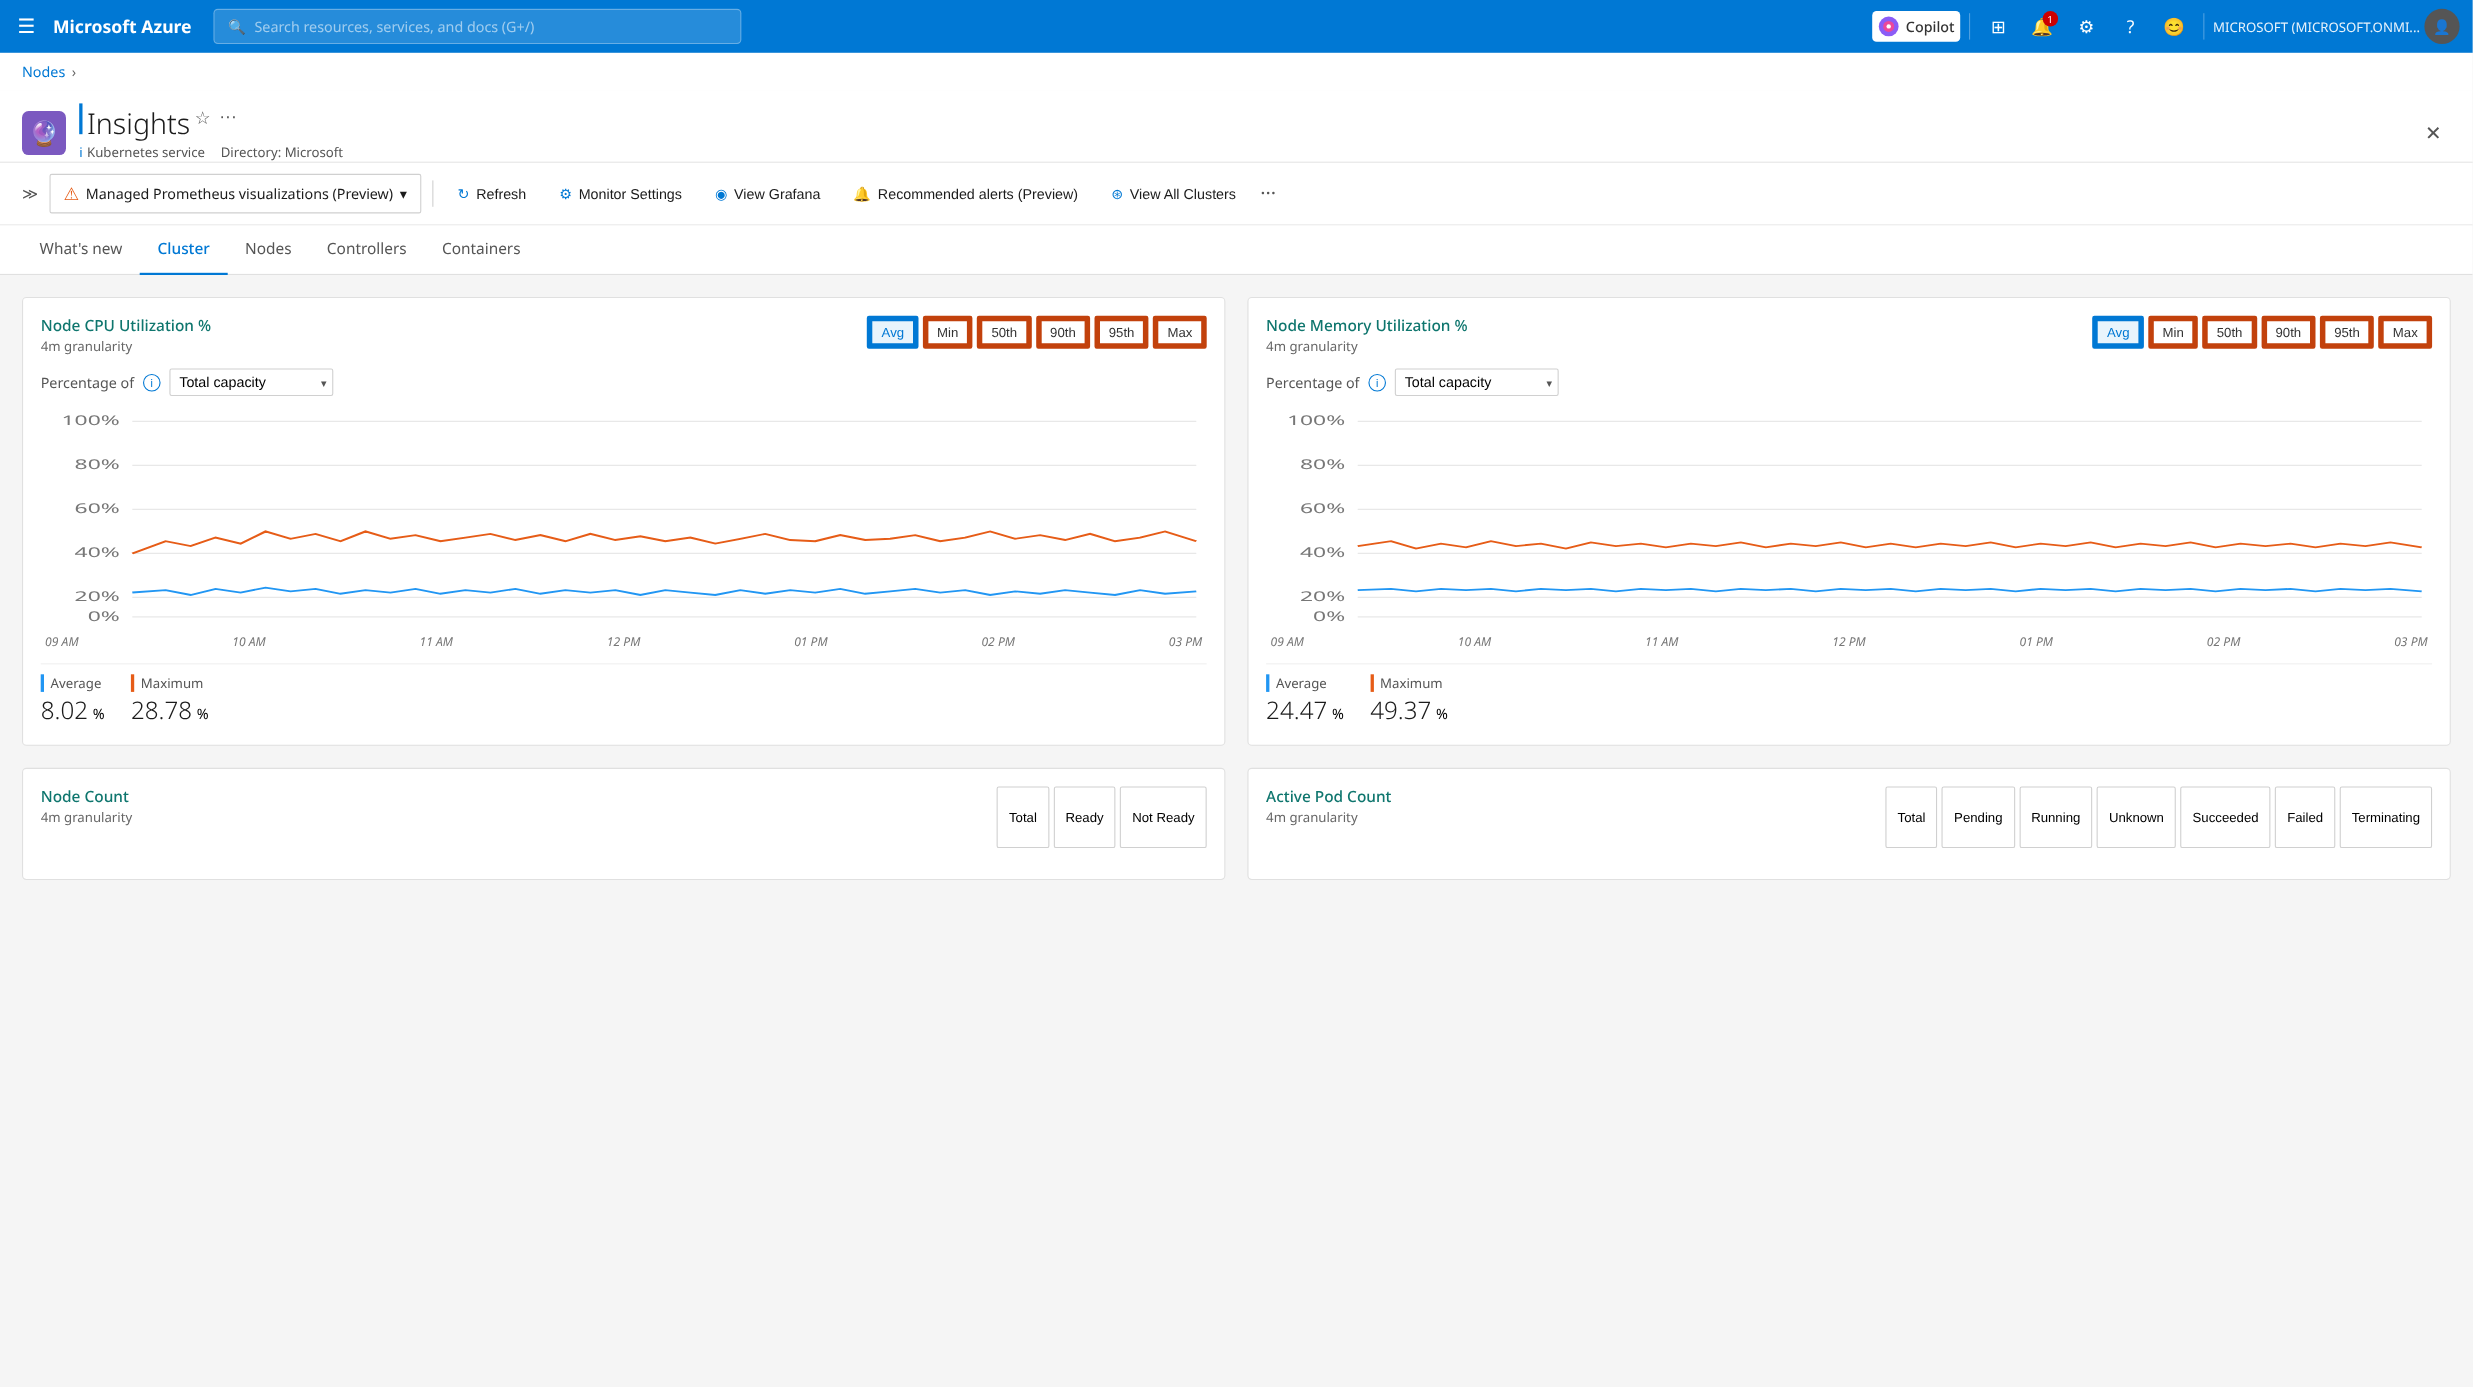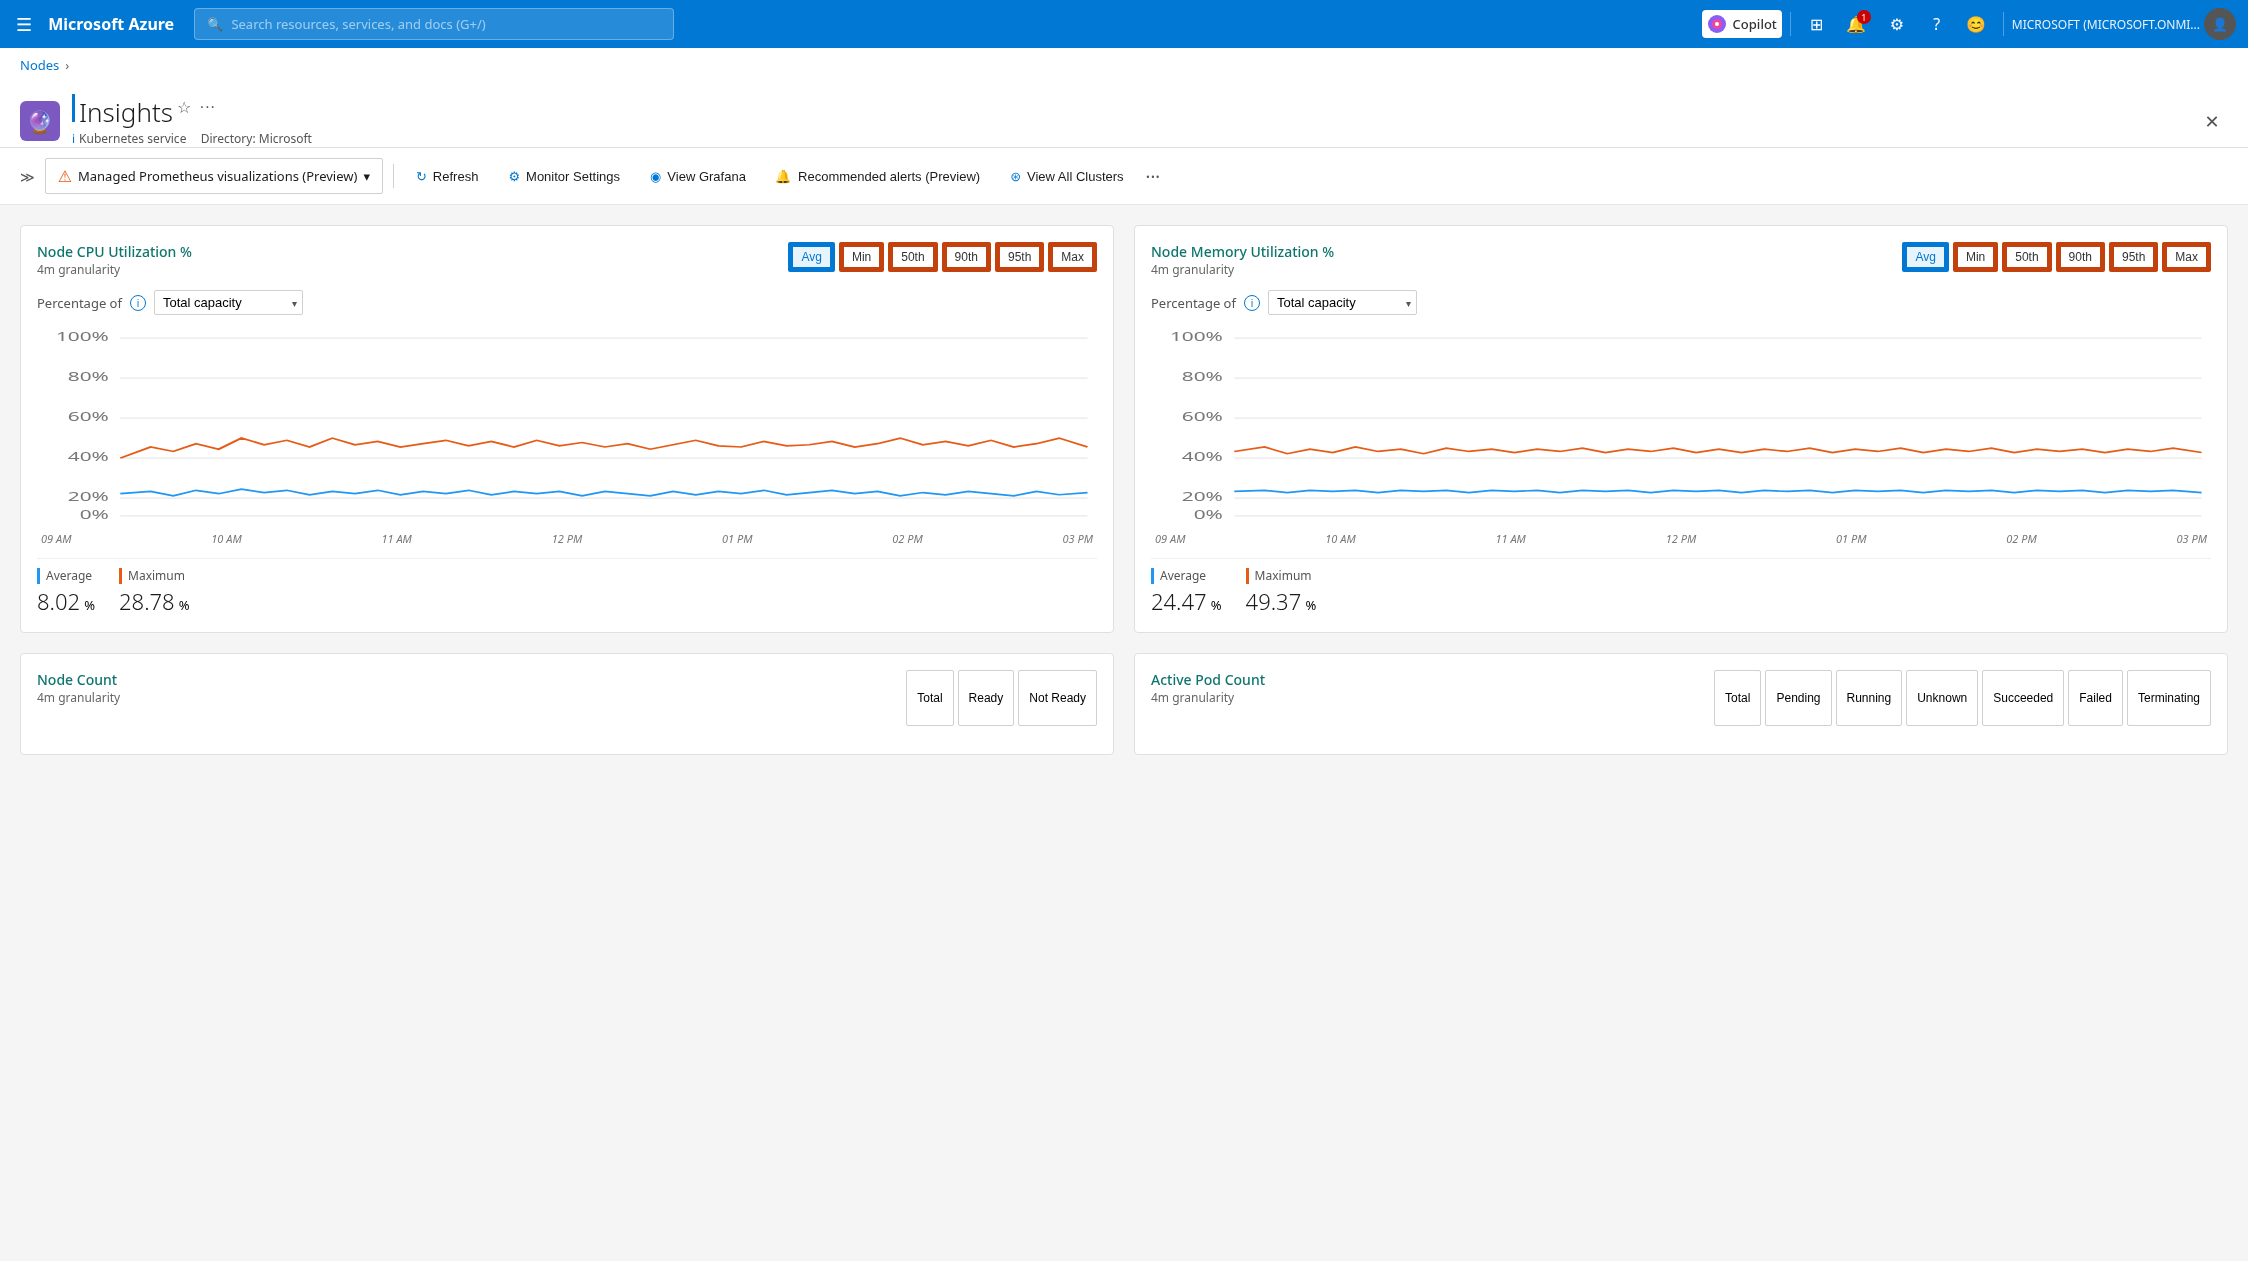--- a/index.html
+++ b/index.html
@@ -395,20 +395,37 @@
       <span>Recommended alerts (Preview)</span>
     </button>
     <button class="toolbar-btn">
       <span style="color:#0078d4;">⊛</span>
       <span>View All Clusters</span>
     </button>
     <span class="toolbar-more">···</span>
   </div>
 
 
+  <div class="tabs">
+    <div class="tab">
+      <span>What's new</span>
+    </div>
+    <div class="tab active">
+      <span>Cluster</span>
+    </div>
+    <div class="tab">
+      <span>Nodes</span>
+    </div>
+    <div class="tab">
+      <span>Controllers</span>
+    </div>
+    <div class="tab">
+      <span>Containers</span>
+    </div>
+  </div>
 
   <div class="main-content">
 
     <div class="chart-card">
       <div class="chart-header">
         <div>
           <div class="chart-title">Node CPU Utilization %</div>
           <div class="chart-subtitle">4m granularity</div>
         </div>
         <div class="chart-controls">

